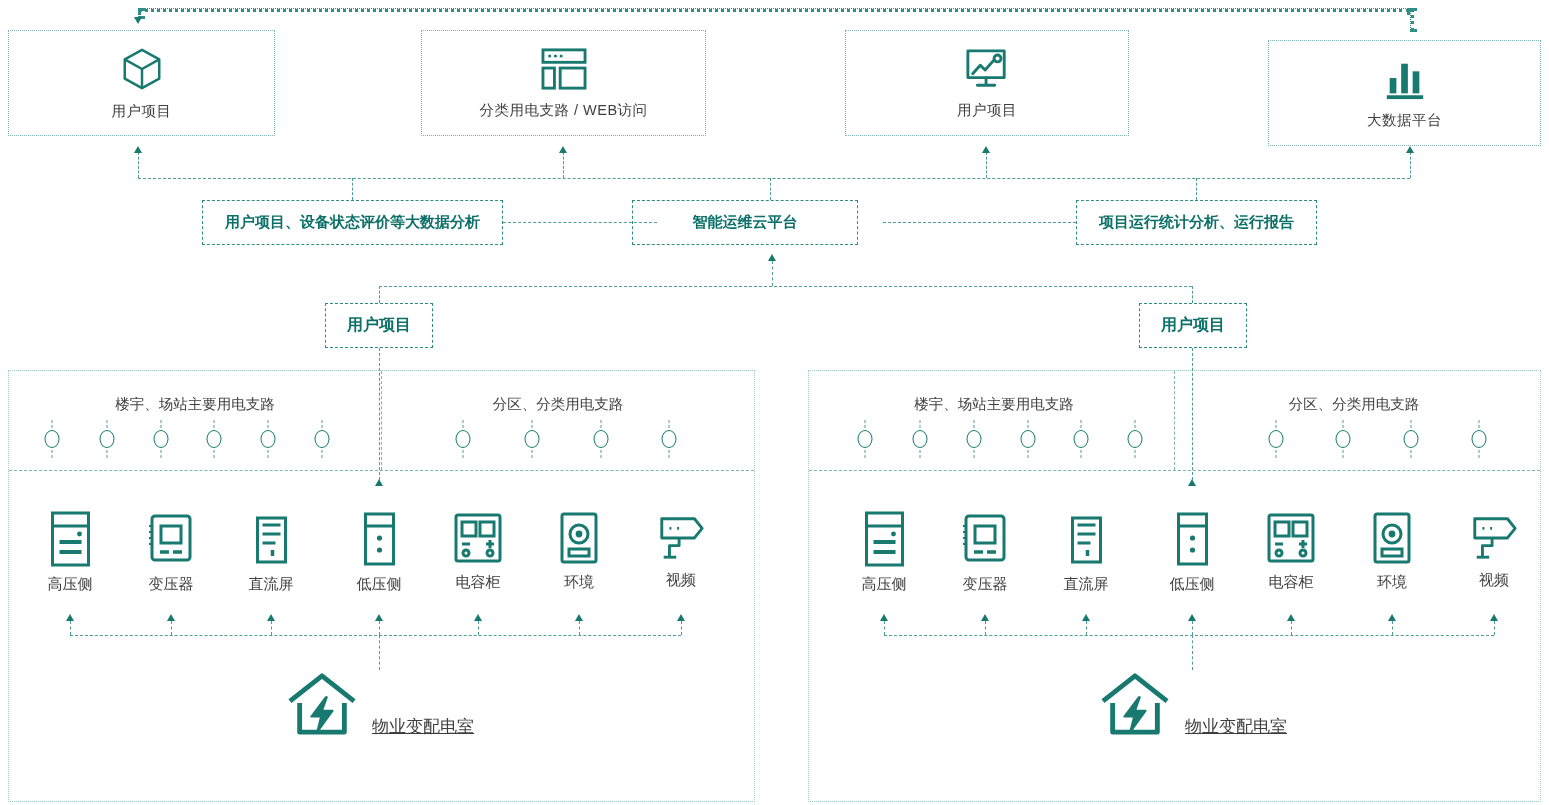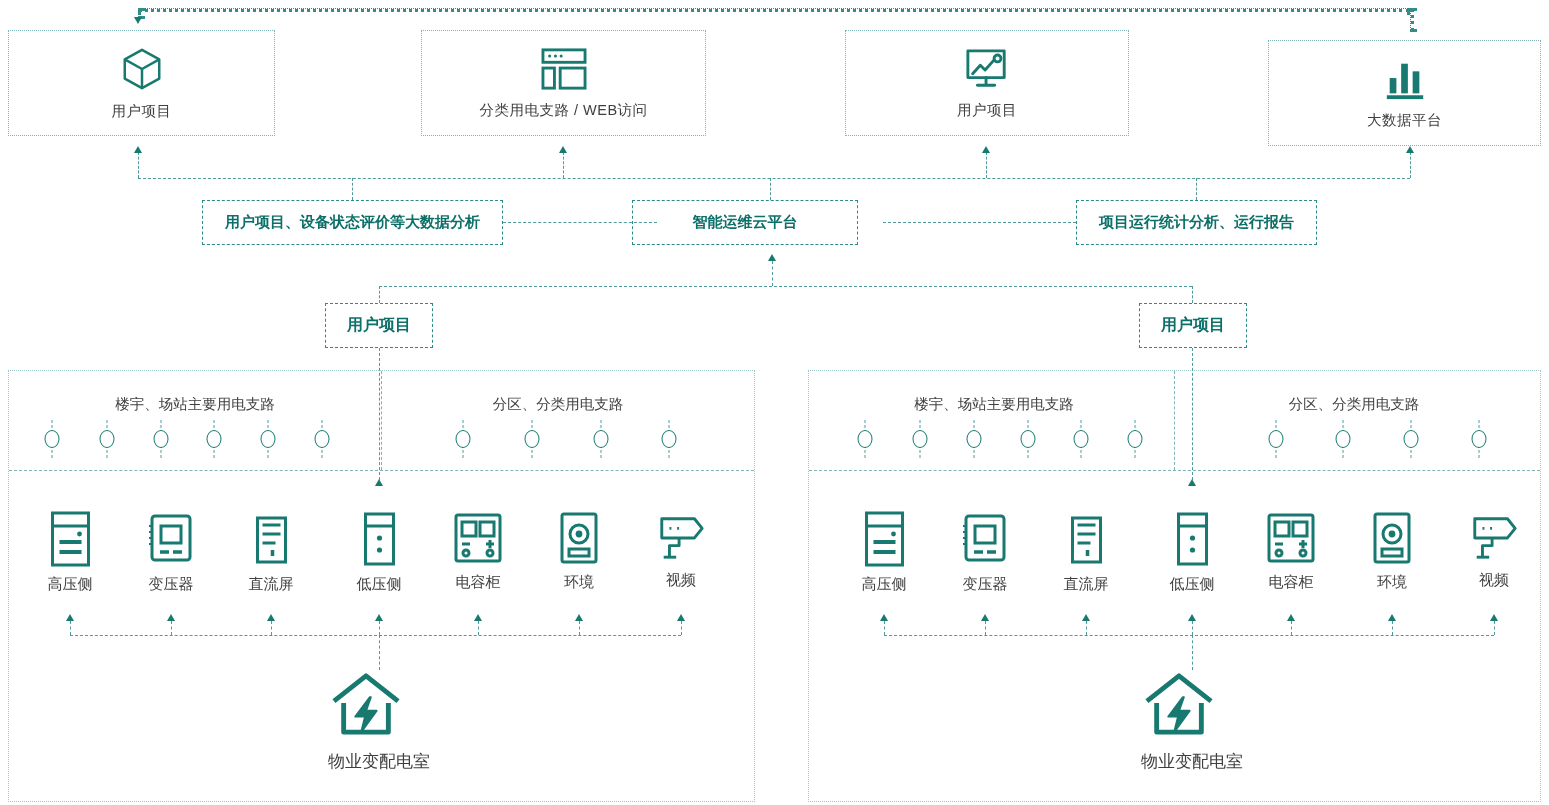--- a/index.html
+++ b/index.html
@@ -36,22 +36,22 @@
   
   .hline{position:absolute;border-top:1px dashed #4f9a9a;height:0;}
   .vline{position:absolute;border-left:1px dashed #4f9a9a;width:0;}
   .hline.dense,.vline.dense{border-style:dotted;border-color:#2f8f88;}
   .arrow{position:absolute;width:0;height:0;transform:translateX(-50%);}
   .arrow.up{border-left:4.5px solid transparent;border-right:4.5px solid transparent;
             border-bottom:7px solid #17796f;}
   .arrow.down{border-left:4.5px solid transparent;border-right:4.5px solid transparent;
             border-top:7px solid #17796f;}
 
-  .house{position:absolute;transform:translateX(-50%);display:flex;flex-direction:column;
-         align-items:flex-start;gap:12px;}
+  .house{position:absolute;transform:translateX(-50%);display:flex;
+         align-items:flex-end;gap:12px;text-decoration:underline;}
   .house .hlbl{font-size:17px;color:#3f3f3f;white-space:nowrap;}
   svg{display:block;}
 </style>
 </head>
 <body>
 
 <div id="stage">
 
   <div class="hline dense abs" style="left:138px;top:8px;width:1272px;"></div>
   <div class="vline dense abs" style="left:1410px;top:8px;height:24px;"></div>

